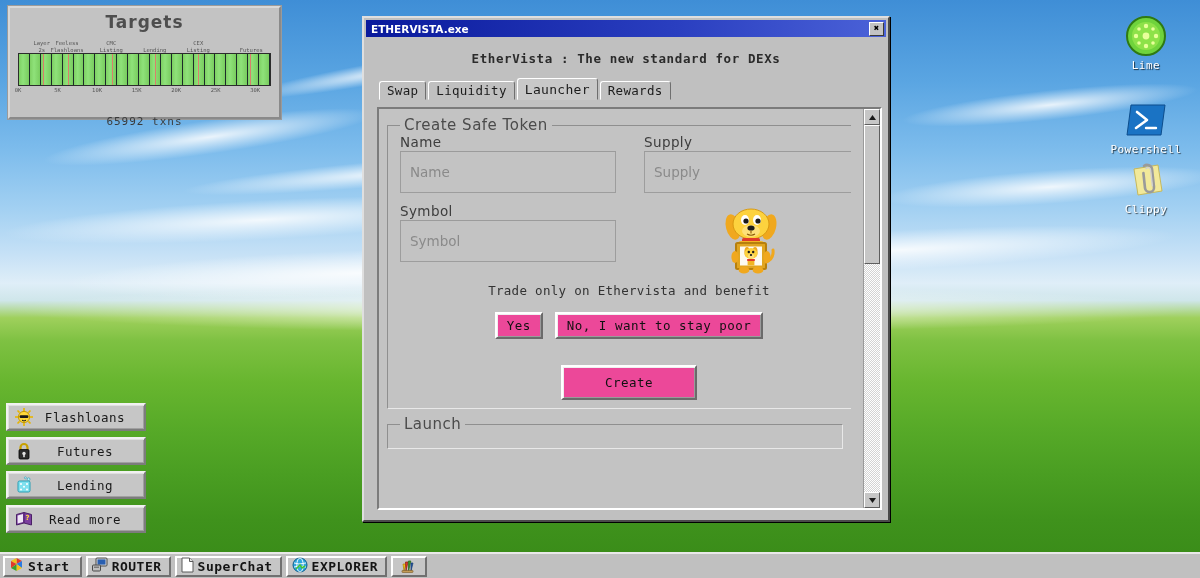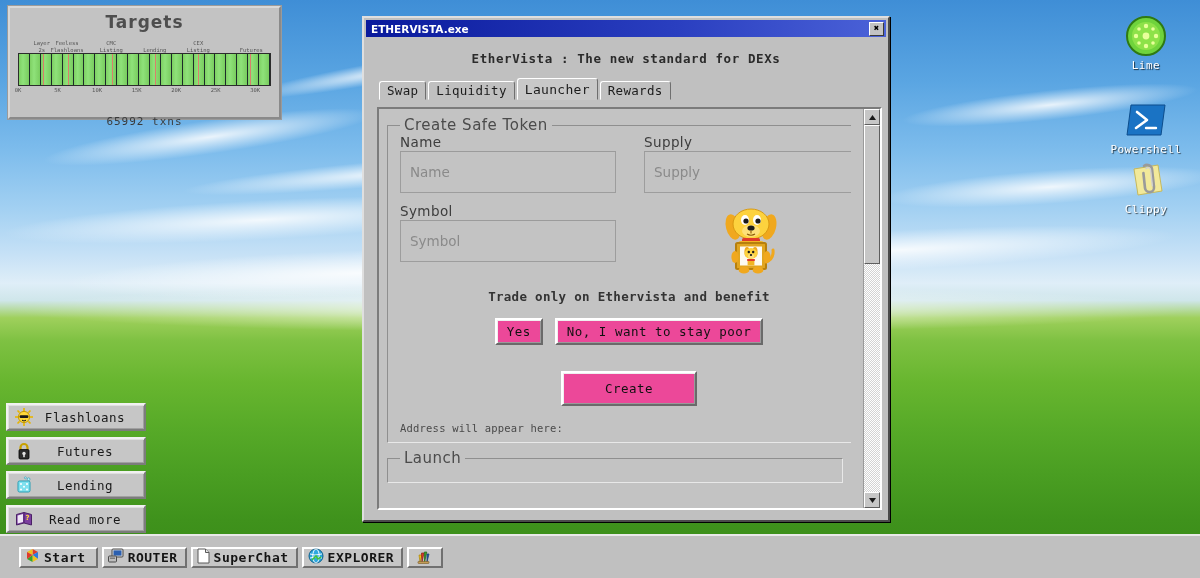--- a/index.html
+++ b/index.html
@@ -299,23 +299,21 @@
     color: #111;
     padding: 4px 10px;
     cursor: pointer;
     letter-spacing: .5px;
   }
   #prompt {
     text-align: center;
     font-size: 12.5px;
     color: #333;
     line-height: 16px;
-    margin-top: 6px;
     letter-spacing: .3px;
-    font-weight: bold;
   }
   #yesno {
     display: flex; justify-content: center; gap: 12px;
     margin-top: 13px;
   }
   #createrow { display: flex; justify-content: center; margin-top: 26px; }
   #addrtext {
     font-size: 10.5px;
     color: #4a4a4a;
     margin-top: 16px;
@@ -355,25 +353,25 @@
     background: #c6c6c6;
     border: 1px solid;
     border-color: #ffffff #5e5e5e #5e5e5e #ffffff;
     cursor: grab;
   }
 
   
   #taskbar {
     position: absolute;
     left: 0; bottom: 0;
-    width: 1200px; height: 44px;
+    width: 1200px; height: 26px;
     background: #c0c0c0;
     border-top: 2px solid #e9e9e9;
     display: flex; align-items: center;
-    padding: 0 19px;
+    padding: 0 3px;
     gap: 4px;
   }
   .tbtn {
     height: 21px;
     background: #c6c6c6;
     border: 2px solid;
     border-color: #ffffff #707070 #707070 #ffffff;
     display: flex; align-items: center;
     padding: 0 7px 0 4px;
     gap: 4px;
@@ -666,21 +664,20 @@
 
           <div id="yesno">
             <button class="btn98">Yes</button>
             <button class="btn98">No, I want to stay poor</button>
           </div>
 
           <div id="createrow">
             <button class="btn98" style="width:136px;padding:8px 0;">Create</button>
           </div>
 
-          <div id="addrtext">Address will appear here:</div>
         </fieldset>
 
         <fieldset class="grp" style="height:34px;">
           <legend>Launch</legend>
         </fieldset>
       </div>
 
       <div id="sbar">
         <div class="sb-arrow">
           <svg width="7" height="5" viewBox="0 0 7 5">

